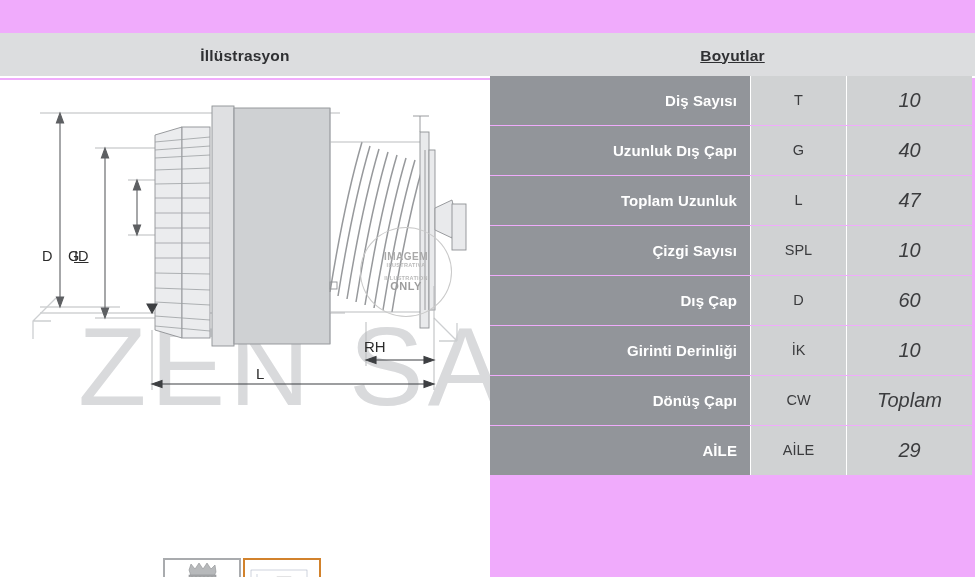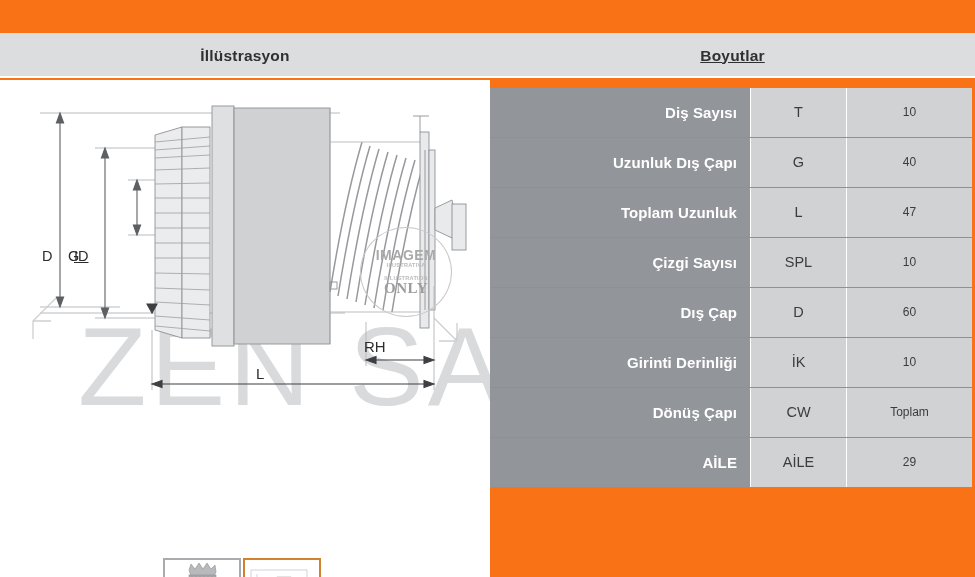--- a/index.html
+++ b/index.html
@@ -7,21 +7,21 @@
     width: 975px;
     height: 577px;
     background: #ffffff;
     font-family: "Liberation Sans", sans-serif;
     overflow: hidden;
   }
   #page {
     position: relative;
     width: 975px;
     height: 577px;
-    background: #f97316;
+    background: #f0abfc;
   }
 
   
   .header-strip {
     position: absolute;
     left: 0; top: 33px;
     width: 975px; height: 45px;
     background: #dcdddf;
     border-bottom: 2px solid #ffffff;
   }
@@ -70,24 +70,24 @@
     border: 1.5px solid #c9c9c9;
     border-radius: 50%;
     display: flex;
     flex-direction: column;
     align-items: center;
     justify-content: center;
     color: #b4b4b4;
     text-align: center;
     line-height: 1.05;
   }
-  .stamp .s1 { font-size: 14px; font-weight: bold; letter-spacing: .5px; color:#a9a9a9; }
+  .stamp .s1 { font-size: 10px; font-weight: bold; letter-spacing: .5px; color:#a9a9a9; }
   .stamp .s2 { font-size: 5.5px; font-weight: bold; letter-spacing: .3px; color:#b9b9b9; margin-top:1px;}
   .stamp .s3 { font-size: 5.5px; font-weight: bold; letter-spacing: .3px; color:#b9b9b9; margin-top:7px;}
-  .stamp .s4 { font-size: 15px; font-weight: bold; letter-spacing: .5px; color:#9d9d9d; margin-top:-1px;font-family:Liberation Serif, serif;}
+  .stamp .s4 { font-size: 11px; font-weight: bold; letter-spacing: .5px; color:#9d9d9d; margin-top:-1px;}
 
   
   .dimlabel {
     position: absolute;
     font-size: 14.5px;
     color: #2c2c2c;
     font-family: "Liberation Sans", sans-serif;
   }
 
   
@@ -103,21 +103,21 @@
     border: 2px solid #a9abae;
     display: flex; align-items: center; justify-content: center;
     overflow: hidden;
     position: relative;
   }
   .thumb.selected { border: 2px solid #d2822c; }
 
   
   .spec-table {
     position: absolute;
-    left: 490px; top: 88px;
+    left: 490px; top: 76px;
     width: 485px;
   }
   .spec-row {
     display: flex;
     height: 48.5px;
     margin-bottom: 1.5px;
   }
   .cell-label {
     width: 260px;
     background: #92959a;
@@ -138,24 +138,25 @@
     display: flex;
     align-items: center;
     justify-content: center;
     border-left: 1.5px solid #ffffff;
     border-right: 1.5px solid #ffffff;
   }
   .cell-val {
     width: 125px;
     background: #d0d2d3;
     color: #3b3c3e;
-    font-size: 12px;
+    font-size: 20px;
     display: flex;
     align-items: center;
     justify-content: center;
+    font-style: italic;
   }
 </style>
 </head>
 <body>
 
 <div id="page">
 
   <div class="header-strip">
     <div class="header-cell illus">İllüstrasyon</div>
     <div class="header-cell boyut">Boyutlar</div>

